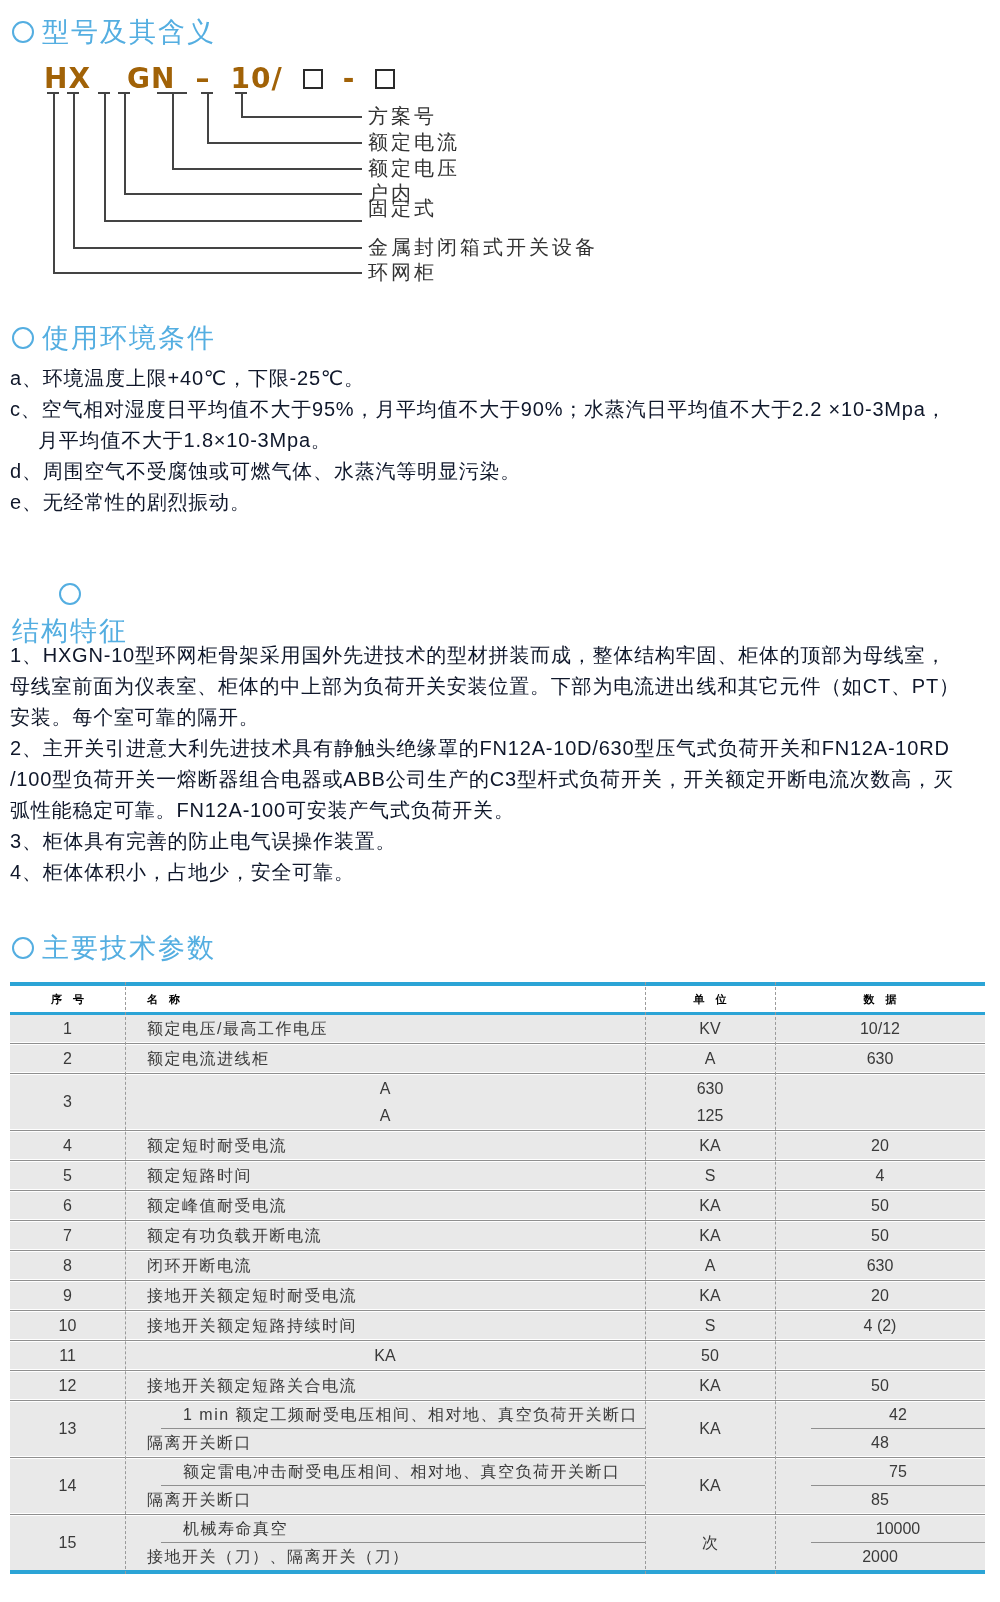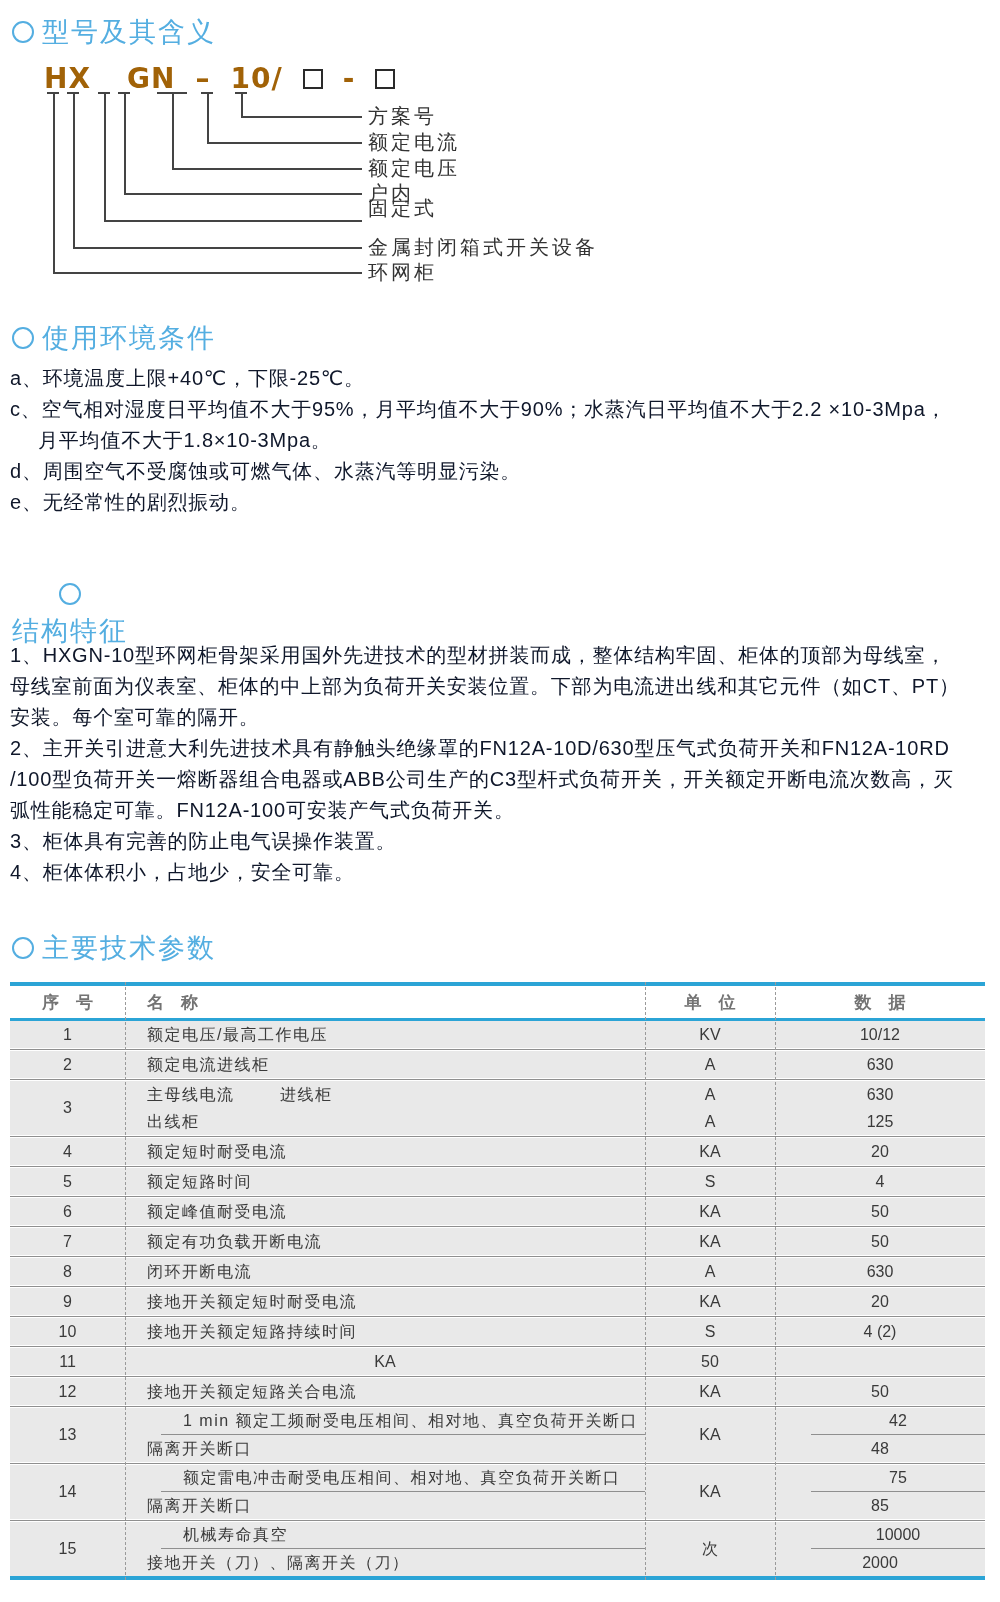--- a/index.html
+++ b/index.html
@@ -41,22 +41,22 @@
   
   .text-block{position:absolute;left:10px;width:985px;font-size:20px;color:#0f172a;}
   .tline{line-height:31px;white-space:nowrap;letter-spacing:0.8px;}
   .tline.indent{padding-left:28px;}
   
   .ptable{position:absolute;left:10px;top:982px;width:975px;}
   .tbar{height:4px;background:#2ba4d6;}
   .tbar.mid{height:3px;}
   .thead{
     display:grid;grid-template-columns:115px 520px 130px 210px;
-    height:32px;align-items:center;background:#fff;
-    font-size:17px;font-weight:bold;color:#737373;
+    height:26px;align-items:center;background:#fff;
+    font-size:11px;font-weight:bold;color:#000000;
   }
   .thead .c-num,.thead .c-unit,.thead .c-data{text-align:center;}
   .thead .c-name{padding-left:22px;}
   .trow{
     display:grid;grid-template-columns:115px 520px 130px 210px;
     background:#e9e9e9;font-size:16px;color:#3a3a3a;
   }
   .trow .c-num{display:flex;align-items:center;justify-content:center;}
   .trow .c-unit,.trow .c-data{text-align:center;}
   .cell-line{height:27px;line-height:27px;}
@@ -190,24 +190,20 @@
           <div class="c-unit">
             <div class="cell-line">A</div>
           </div>
           <div class="c-data">
             <div class="cell-line">630</div>
           </div>
         </div>
         <div class="rsep"></div>
         <div class="trow">
           <div class="c-num">3</div>
-          <div class="c-name">
-            <div class="cell-line"><span class="name-inner-label">主母线电流</span>进线柜</div>
-            <div class="cell-line name-indent">出线柜</div>
-          </div>
           <div class="c-unit">
             <div class="cell-line">A</div>
             <div class="cell-line">A</div>
           </div>
           <div class="c-data">
             <div class="cell-line">630</div>
             <div class="cell-line">125</div>
           </div>
         </div>
         <div class="rsep"></div>

